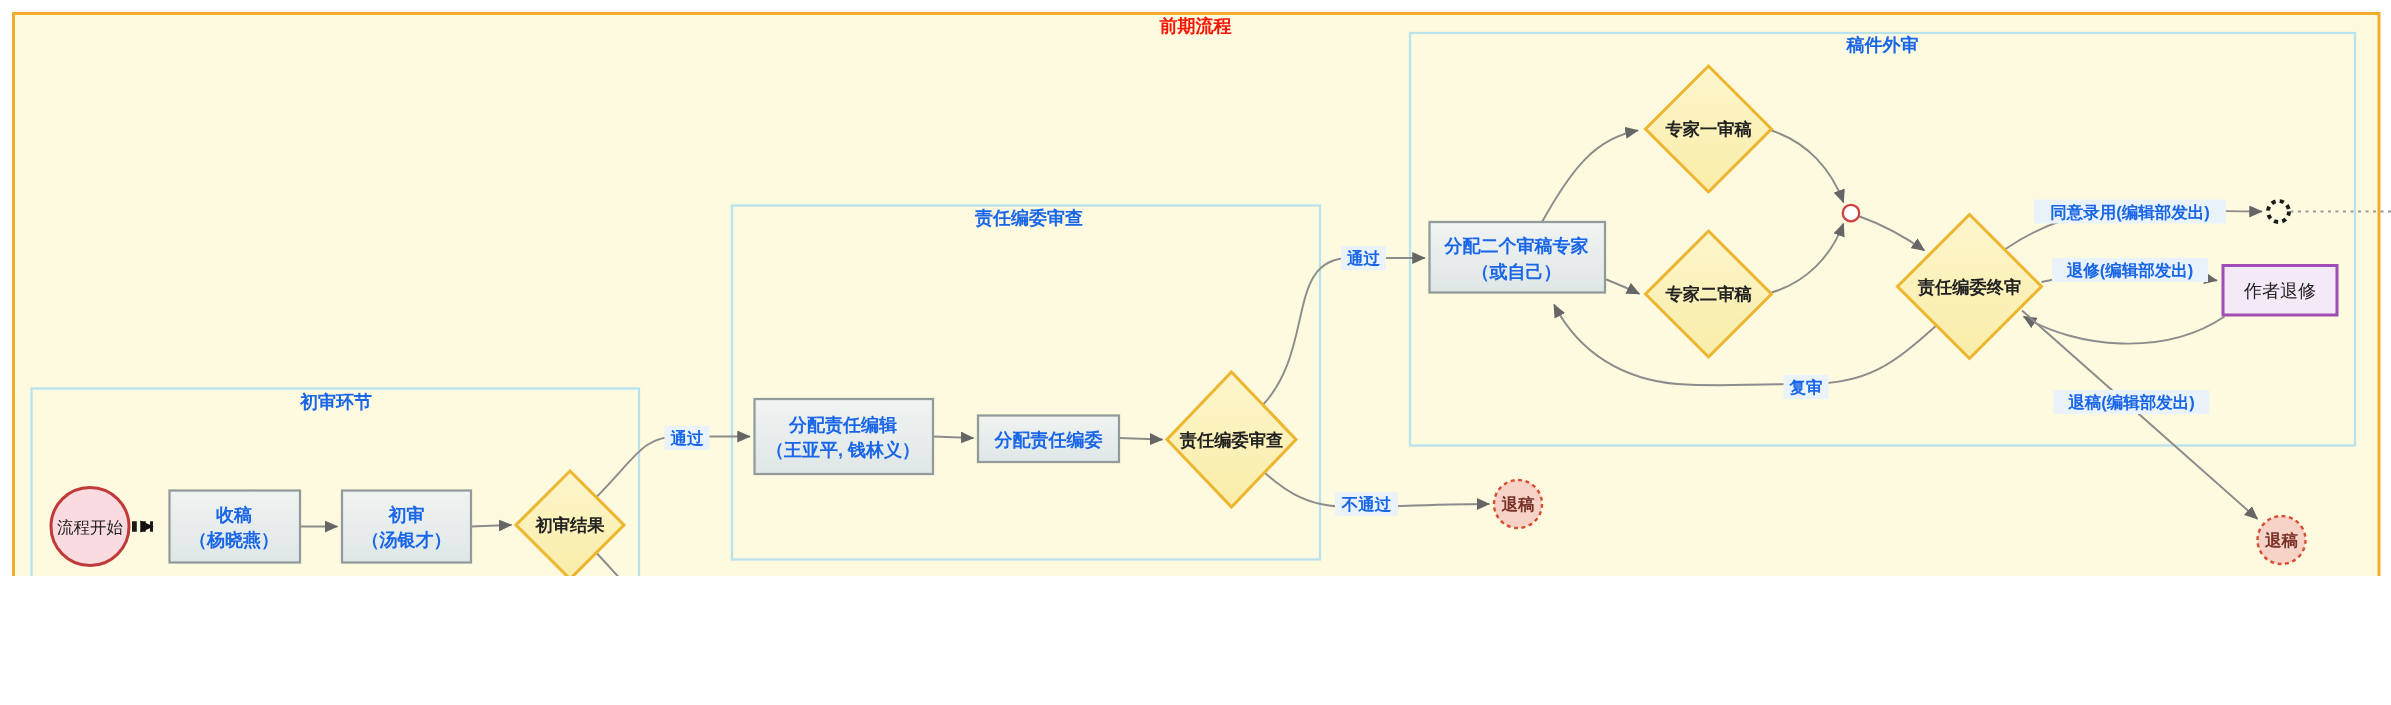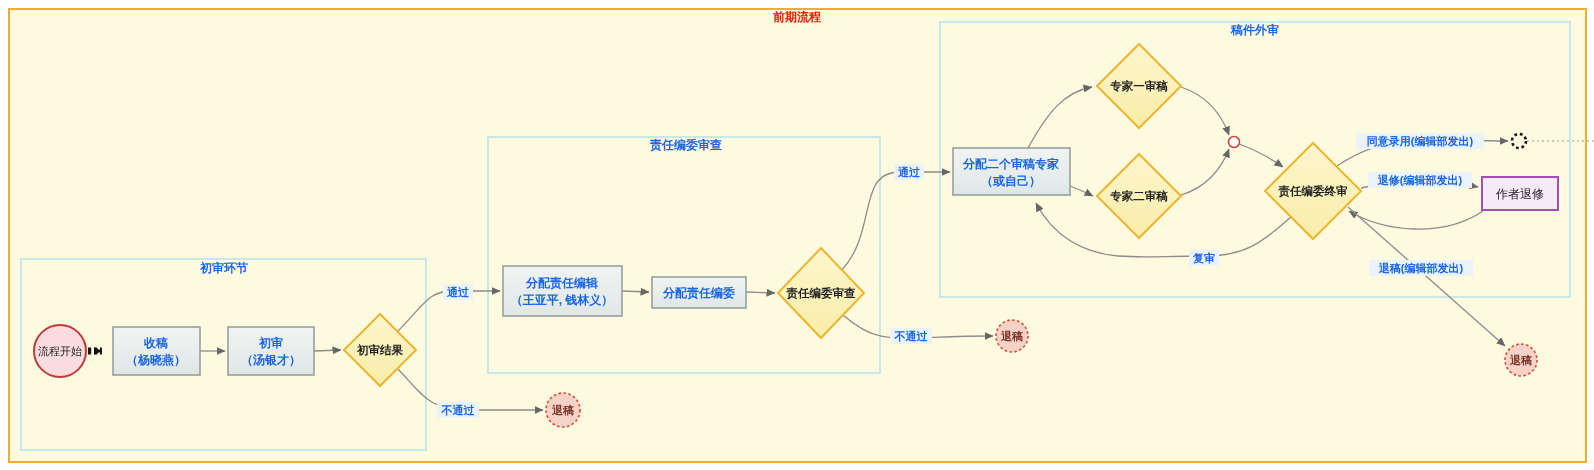--- a/index.html
+++ b/index.html
@@ -1,16 +1,16 @@
 <!DOCTYPE html>
 <html><head>
 <meta charset="utf-8">
 <style>
   html,body{margin:0;padding:0;background:#ffffff;}
-  .stage{position:relative;width:1594px;height:470px;background:#ffffff;
+  .stage{position:relative;width:1594px;height:384px;background:#ffffff;
          font-family:"Liberation Sans",sans-serif;}
   svg{display:block;}
   text{font-family:"Liberation Sans",sans-serif;}
   .sec-label{font-size:12px;font-weight:700;fill:#1A66E8;}
   .title-label{font-size:12px;font-weight:700;fill:#FB1505;}
   .node-blue{font-size:12px;font-weight:700;fill:#1A66E8;}
   .node-black{font-size:12px;font-weight:700;fill:#222222;}
   .node-reject{font-size:11px;font-weight:700;fill:#7A3328;}
   .edge-label{font-size:11px;font-weight:700;fill:#1A66E8;}
   .edge{stroke:#8C8C8C;stroke-width:1.3;fill:none;}

